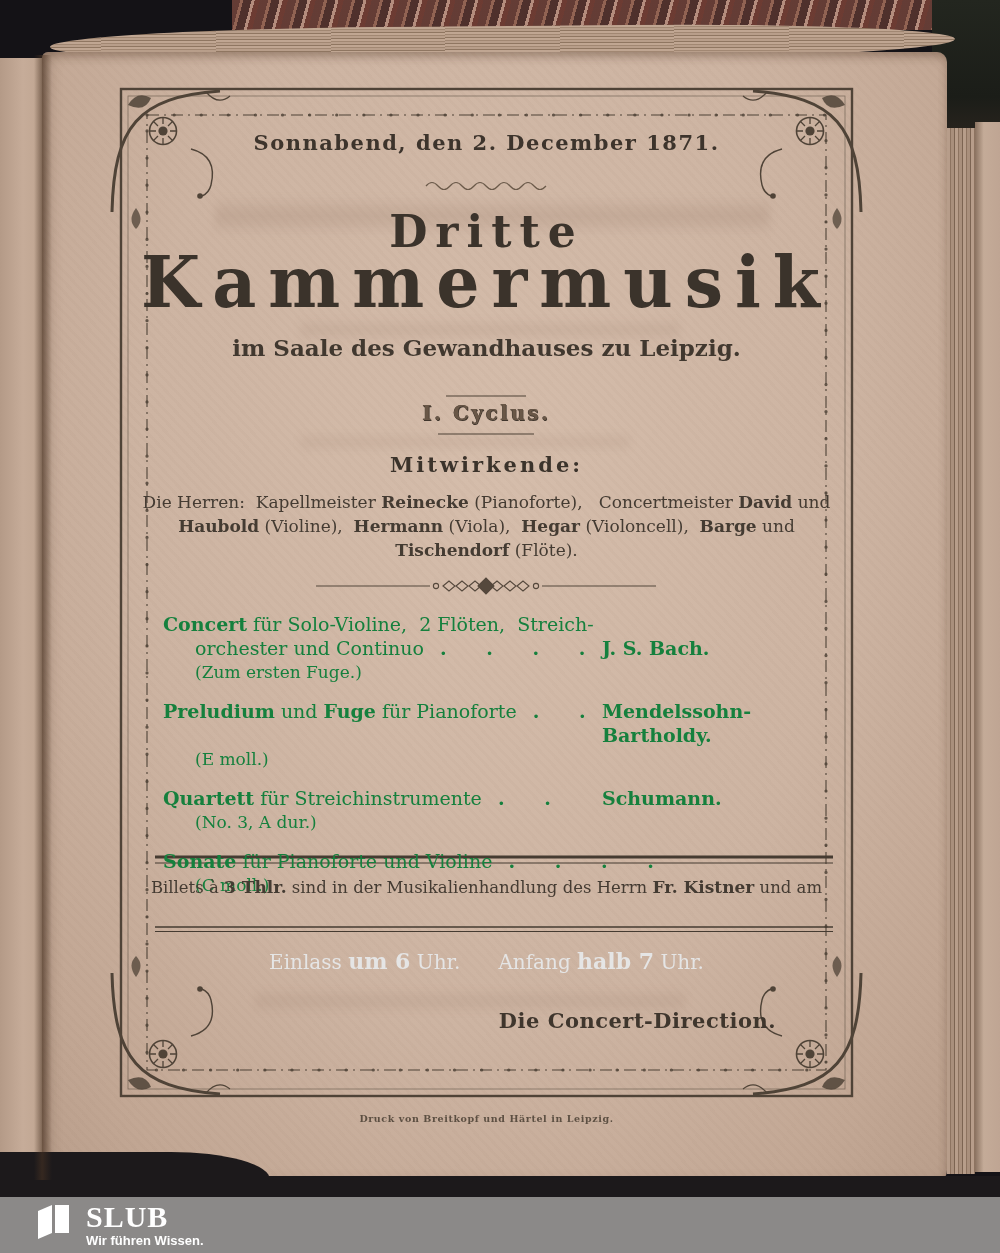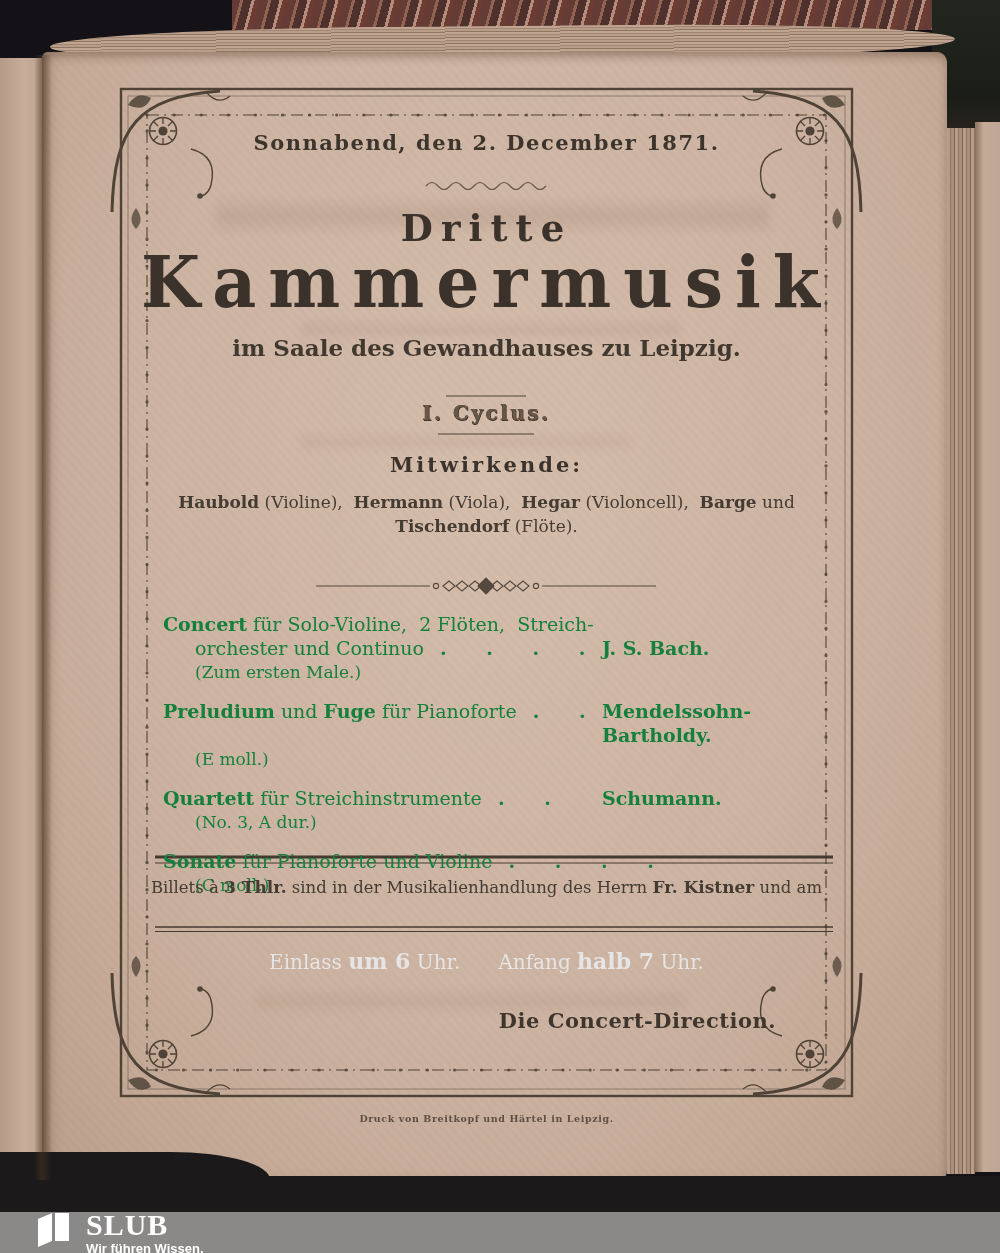--- a/index.html
+++ b/index.html
@@ -43,21 +43,21 @@
   .g3{left:300px;top:432px;width:330px;height:20px;opacity:.18;}
   .g4{left:255px;top:988px;width:430px;height:26px;opacity:.2;}
   
   .frame-svg{position:absolute;left:0;top:0;width:1000px;height:1253px;pointer-events:none;}
   
   .content{position:absolute;left:121px;top:0;width:731px;z-index:2;}
   .abs{position:absolute;left:0;width:731px;text-align:center;}
   .segs span{white-space:pre-wrap;}
   .b{font-weight:700;}
   .date{top:130px;font-size:21px;font-weight:700;letter-spacing:1.5px;color:#3d342c;}
-  .pretitle{top:206px;font-size:37px;font-weight:700;letter-spacing:8px;color:#3b332b;}
+  .pretitle{top:206px;font-size:44px;font-weight:700;letter-spacing:8px;color:#3b332b;}
   .title{top:242px;font-size:68px;font-weight:700;letter-spacing:12px;color:#3b332b;transform:scaleY(1.04);}
   .subtitle{top:334px;font-size:23px;font-weight:700;color:#41382f;}
   .cycle{top:401px;font-size:20px;font-weight:700;letter-spacing:2.5px;color:#695747;
     text-shadow:.6px .6px 0 #3f352c, -.4px -.4px 0 #3f352c;}
   .mitw{top:452px;font-size:21px;font-weight:700;letter-spacing:3px;color:#3b332b;}
   .participants{top:490px;font-size:17px;line-height:24px;color:#443b32;}
   .participants div{text-align:center;}
   .program{position:absolute;top:612px;left:42px;width:665px;text-align:left;font-size:19px;color:#15803d;}
   .prog-item{margin-bottom:15px;}
   .prog-line{line-height:24px;}
@@ -68,21 +68,21 @@
   .composer{flex:none;width:226px;font-weight:700;}
   .prog-note{font-size:17px;line-height:24px;}
   .tickets{top:876px;font-size:16.5px;line-height:22px;color:#443b32;}
   .tickets .b{font-size:17px;}
   .admission{top:948px;font-size:20px;color:#e5e5e5;}
   .admission .b{font-size:22px;}
   .signature{top:1008px;text-align:right;padding-right:76px;box-sizing:border-box;
     font-size:21px;font-weight:700;letter-spacing:.5px;color:#3f362d;}
   .imprint{top:1113px;font-size:9.5px;font-weight:700;letter-spacing:.6px;color:#5c4f42;}
   
-  .footer-bar{position:absolute;left:0;bottom:0;width:1000px;height:41px;background:#8b8988;z-index:10;
+  .footer-bar{position:absolute;left:0;bottom:0;width:1000px;height:56px;background:#8b8988;z-index:10;
     display:flex;align-items:center;font-family:"Liberation Sans","DejaVu Sans",sans-serif;}
   .slub-block{display:flex;align-items:flex-start;margin-left:36px;}
   .slub-text{margin-left:14px;color:#fff;}
   .slub-name{font-family:"Liberation Serif","DejaVu Serif",serif;font-size:30px;font-weight:700;line-height:30px;letter-spacing:1px;}
   .slub-tag{font-size:13px;font-weight:700;margin-top:1px;}
   .right-block{margin-left:auto;display:flex;align-items:center;margin-right:18px;}
   .lib-lines{text-align:right;color:#fff;font-size:13px;font-weight:700;line-height:15px;letter-spacing:.5px;}
   .lib-divider{width:2px;height:44px;background:#fff;margin:0 12px;}
 </style>
 </head>
@@ -145,33 +145,34 @@
 
 <div class="content">
   <div class="abs date">Sonnabend, den 2. December 1871.</div>
   <div class="abs pretitle">Dritte</div>
   <div class="abs title">Kammermusik</div>
   <div class="abs subtitle">im Saale des Gewandhauses zu Leipzig.</div>
   <div class="abs cycle">I. Cyclus.</div>
   <div class="abs mitw">Mitwirkende:</div>
 
   <div class="abs participants">
+    <div class="segs"><span>Die Herren:  Kapellmeister </span><span class="b">Reinecke</span><span> (Pianoforte),   Concertmeister </span><span class="b">David</span><span> und</span></div>
     <div class="segs"><span class="b">Haubold</span><span> (Violine),  </span><span class="b">Hermann</span><span> (Viola),  </span><span class="b">Hegar</span><span> (Violoncell),  </span><span class="b">Barge</span><span> und</span></div>
     <div class="segs"><span class="b">Tischendorf</span><span> (Flöte).</span></div>
   </div>
 
   <div class="program">
     <div class="prog-item">
       <div class="prog-line segs"><span class="b">Concert</span><span> für Solo-Violine,  2 Flöten,  Streich-</span></div>
       <div class="lead-row indent">
         <span class="txt segs"><span>orchester und Continuo</span></span>
         <span class="leader">.      .      .      .      .      .      .</span>
         <span class="composer">J. S. Bach.</span>
       </div>
-      <div class="prog-note indent">(Zum ersten Male.)</div>
+      <div class="prog-note indent">(Zum ersten Fuge.)</div>
     </div>
     <div class="prog-item">
       <div class="lead-row">
         <span class="txt segs"><span class="b">Preludium</span><span> und </span><span class="b">Fuge</span><span> für Pianoforte</span></span>
         <span class="leader">.      .      .      .</span>
         <span class="composer">Mendelssohn-Bartholdy.</span>
       </div>
       <div class="prog-note indent">(E moll.)</div>
     </div>
     <div class="prog-item">

